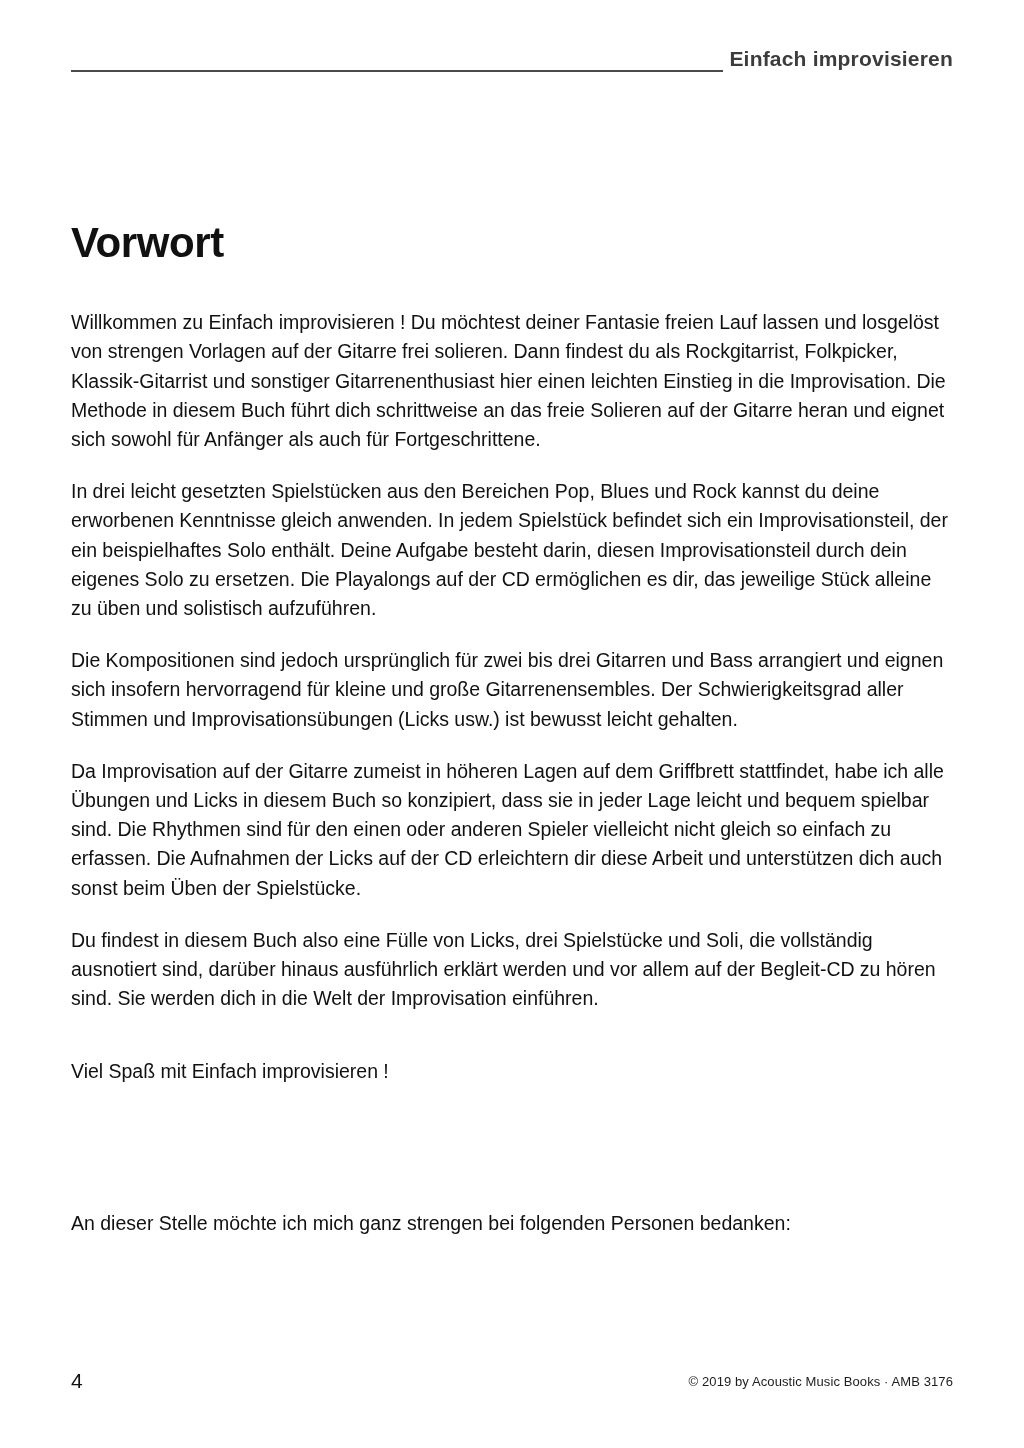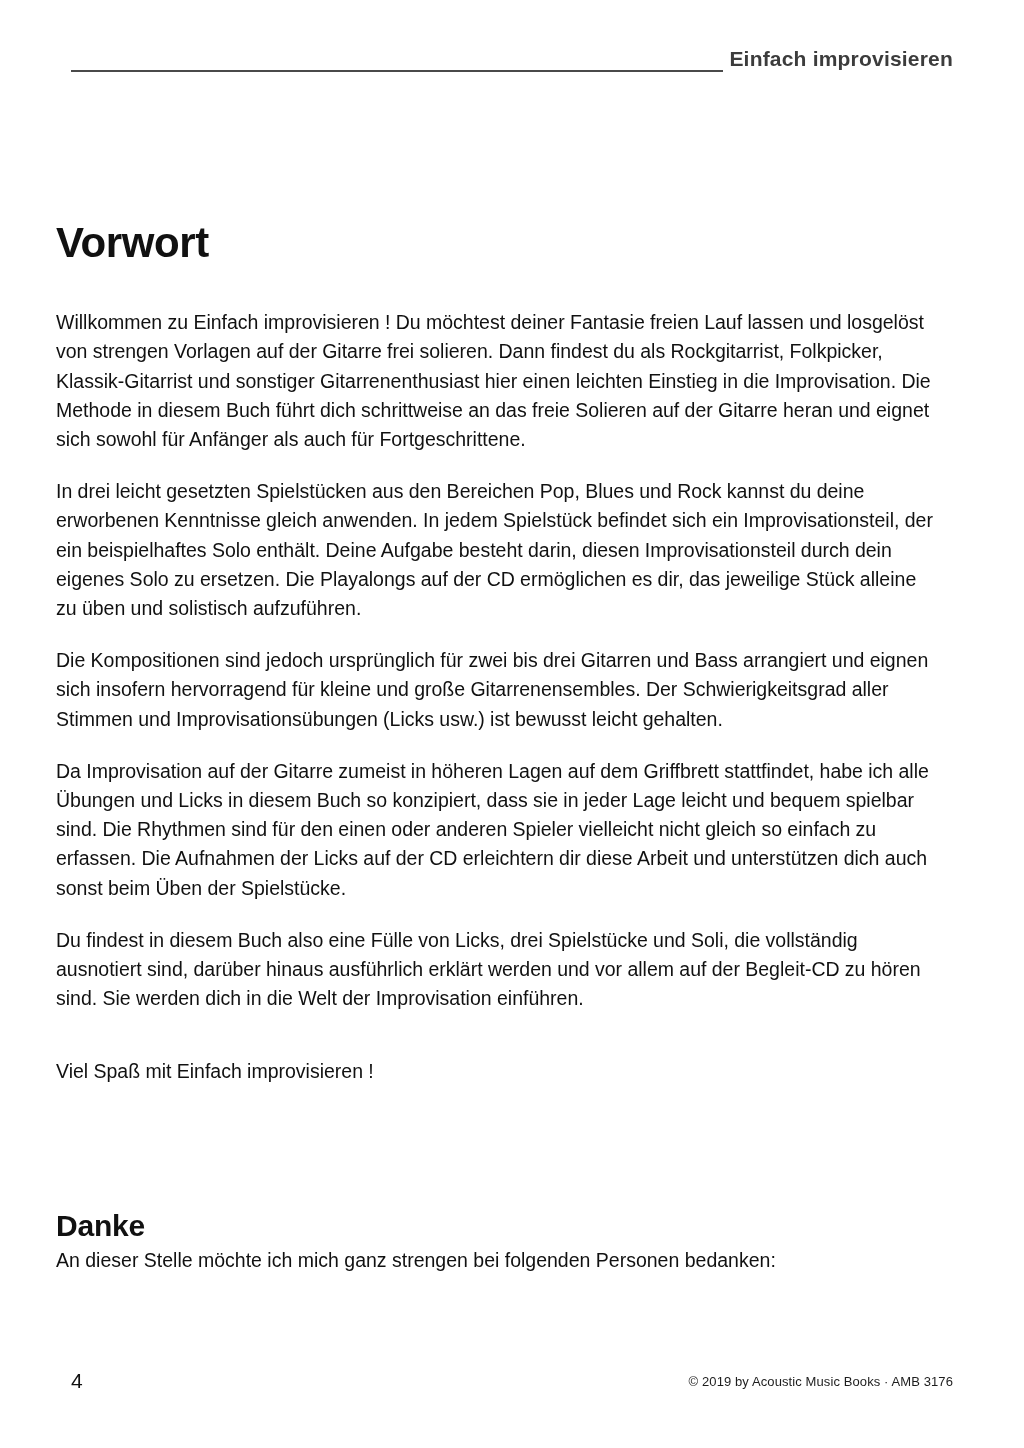--- a/index.html
+++ b/index.html
@@ -49,21 +49,21 @@
     letter-spacing: 0.2px;
     line-height: 1;
     padding-bottom: 3px;
     background: #ffffff;
     padding-left: 6px;
   }
 
   
   .content {
     position: absolute;
-    left: 56px;
+    left: 71px;
     top: 220px;
     width: 882px;
   }
 
   h1.section-title {
     font-size: 42px;
     font-weight: bold;
     letter-spacing: -0.4px;
     margin: 0 0 42px 0;
     line-height: 1.1;
@@ -145,21 +145,20 @@
       <p class="body-text"><span>In drei leicht gesetzten Spielstücken aus den Bereichen Pop, Blues und Rock kannst du deine erworbenen Kenntnisse gleich anwenden. In jedem Spielstück befindet sich ein Improvisationsteil, der ein beispielhaftes Solo enthält. Deine Aufgabe besteht darin, diesen Improvisationsteil durch dein eigenes Solo zu ersetzen. Die Playalongs auf der CD ermöglichen es dir, das jeweilige Stück alleine zu üben und solistisch aufzuführen.</span></p>
       <p class="body-text"><span>Die Kompositionen sind jedoch ursprünglich für zwei bis drei Gitarren und Bass arrangiert und eignen sich insofern hervorragend für kleine und große Gitarrenensembles. Der Schwierigkeitsgrad aller Stimmen und Improvisationsübungen (Licks usw.) ist bewusst leicht gehalten.</span></p>
       <p class="body-text"><span>Da Improvisation auf der Gitarre zumeist in höheren Lagen auf dem Griffbrett stattfindet, habe ich alle Übungen und Licks in diesem Buch so konzipiert, dass sie in jeder Lage leicht und bequem spielbar sind. Die Rhythmen sind für den einen oder anderen Spieler vielleicht nicht gleich so einfach zu erfassen. Die Aufnahmen der Licks auf der CD erleichtern dir diese Arbeit und unterstützen dich auch sonst beim Üben der Spielstücke.</span></p>
       <p class="body-text"><span>Du findest in diesem Buch also eine Fülle von Licks, drei Spielstücke und Soli, die vollständig ausnotiert sind, darüber hinaus ausführlich erklärt werden und vor allem auf der Begleit-CD zu hören sind. Sie werden dich in die Welt der Improvisation einführen.</span></p>
       <p class="body-text"><span>Viel Spaß mit </span><span class="title-italic">Einfach improvisieren</span><span> !</span></p>
     </div>
 
     <div class="gap"></div>
 
     <div>
-      <h2 class="section-subtitle">Danke</h2>
       <div class="thanks-lines">
         <p>An dieser Stelle möchte ich mich ganz strengen bei folgenden Personen bedanken:</p>
       </div>
     </div>
 
   </div>
 
   <div class="footer">
     <div class="footer-page-number">4</div>
     <div class="footer-copyright">© 2019 by Acoustic Music Books · AMB 3176</div>

